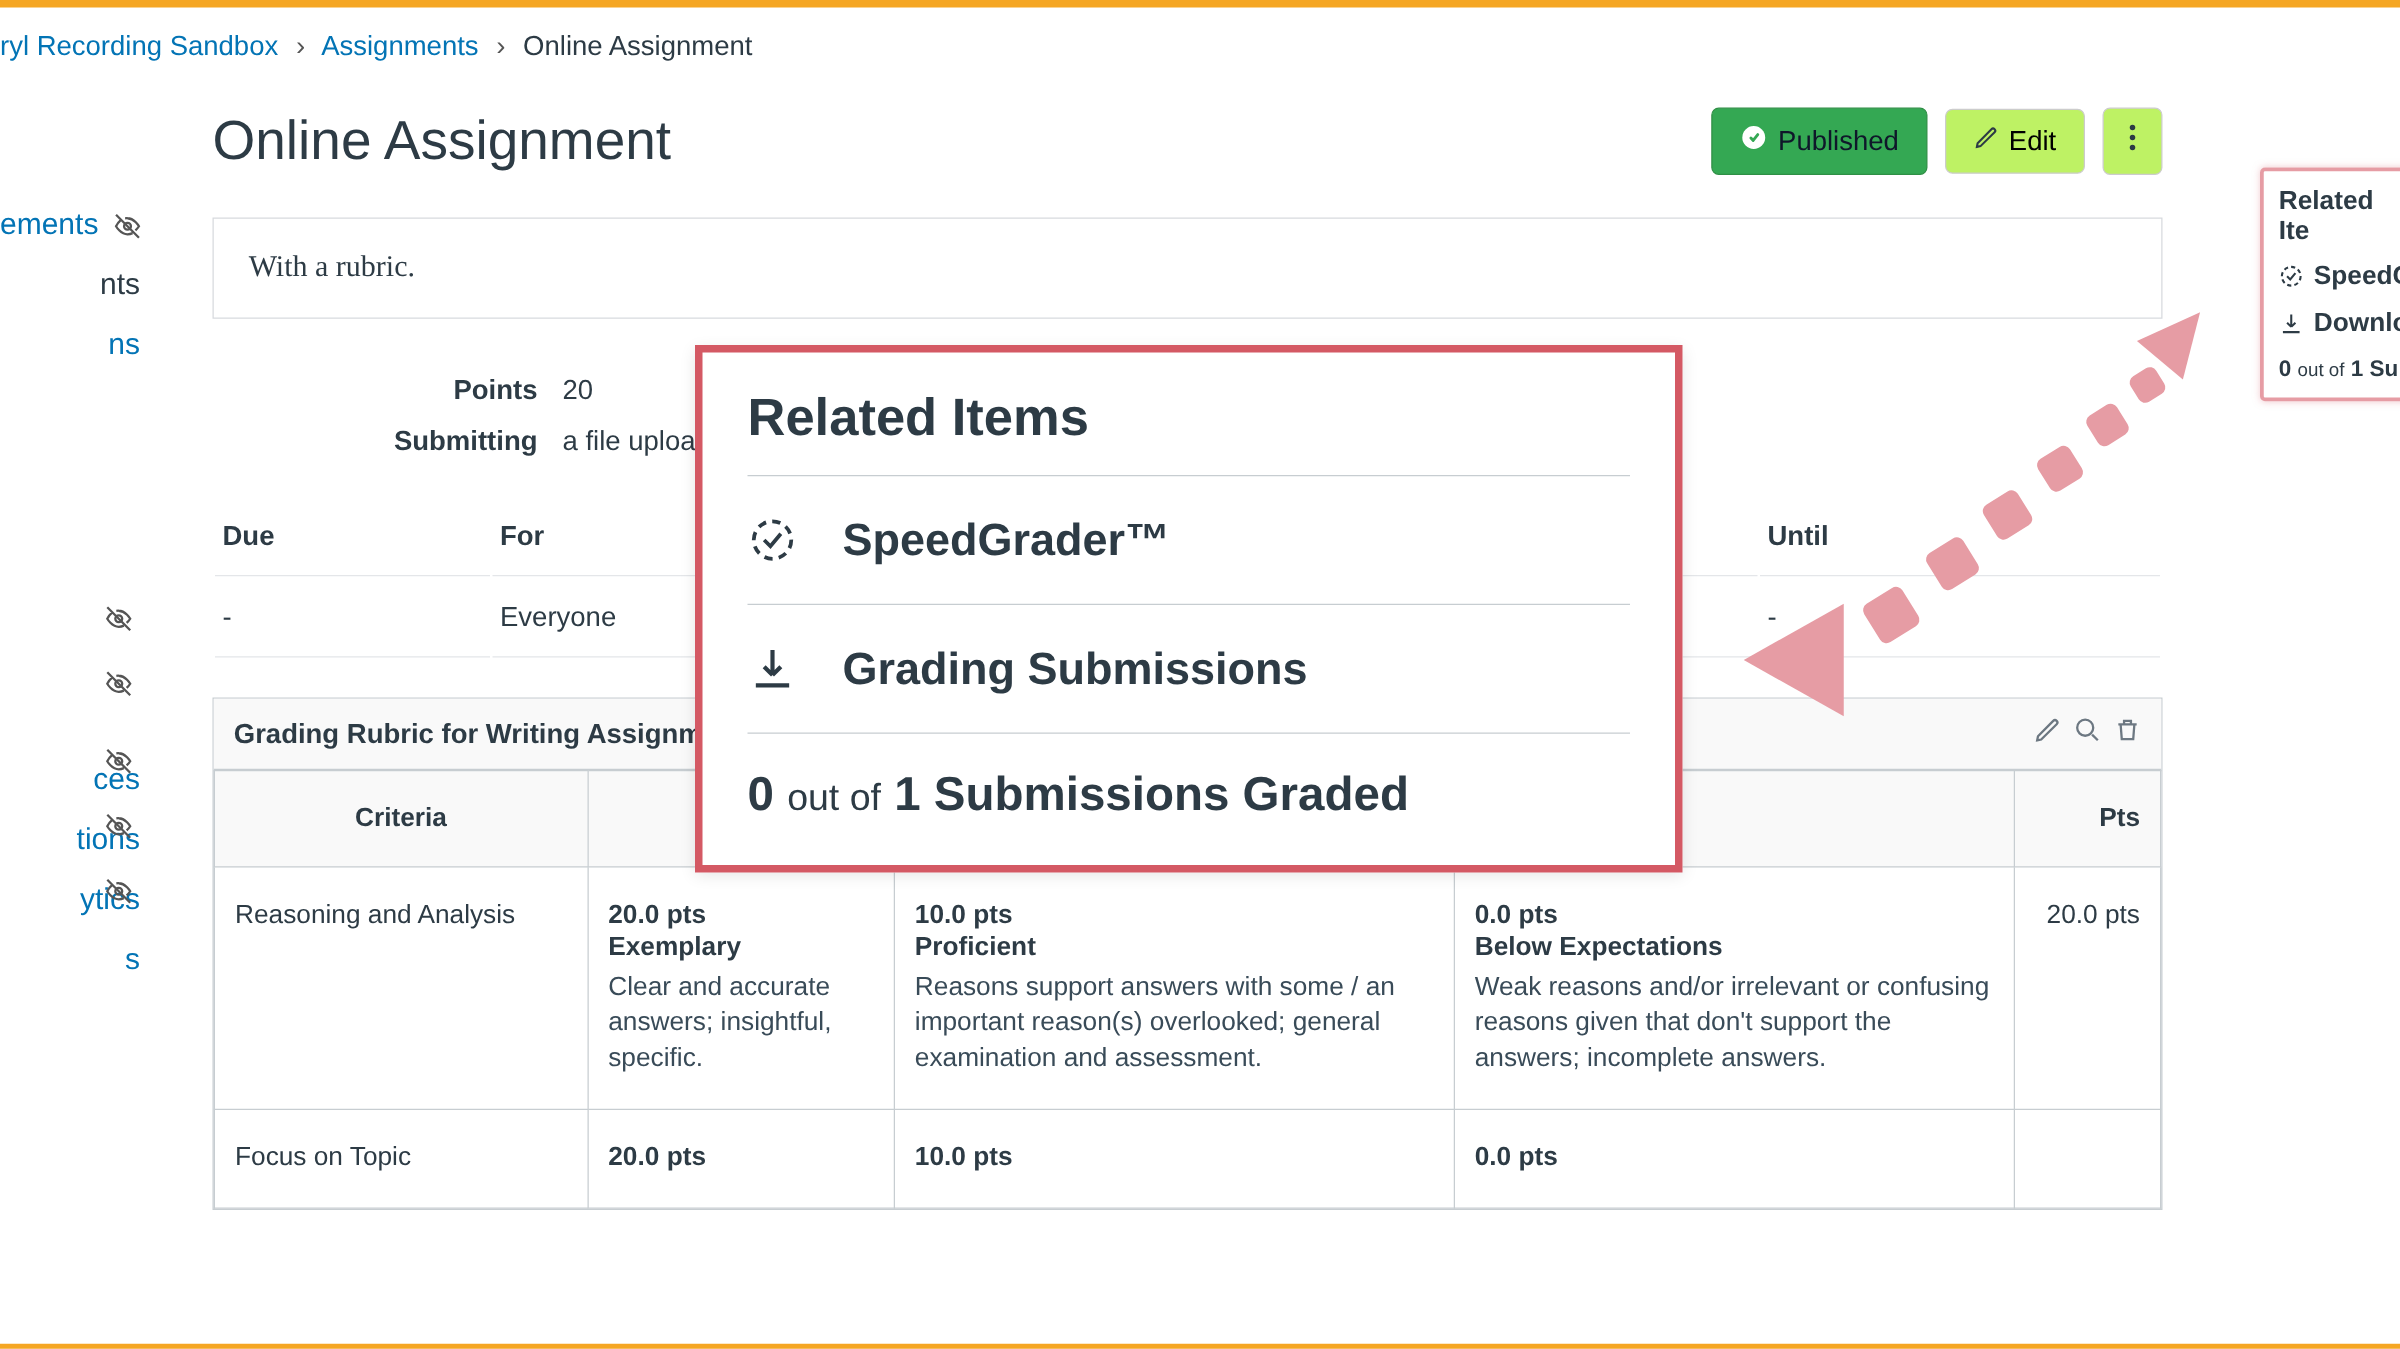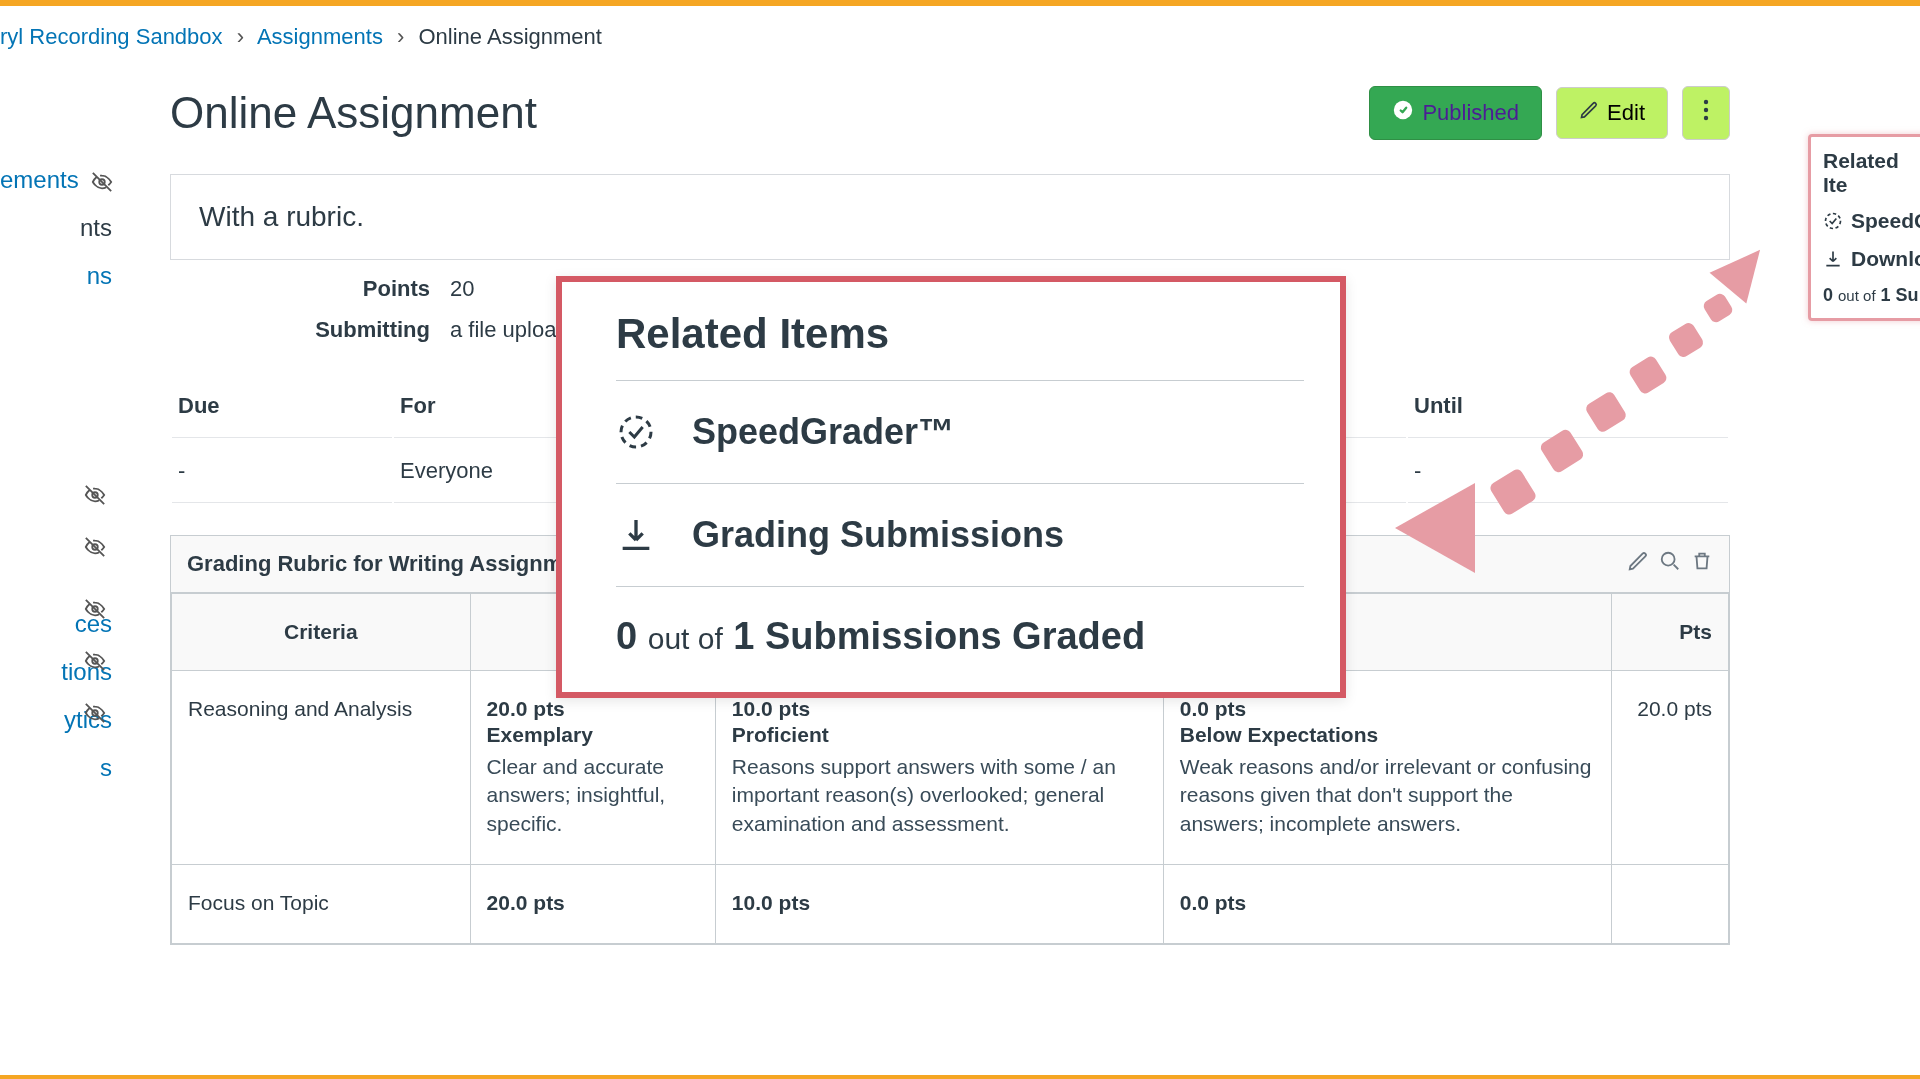--- a/index.html
+++ b/index.html
@@ -81,31 +81,32 @@
     display: inline-flex;
     align-items: center;
     gap: 8px;
     padding: 12px 22px;
     border-radius: 6px;
     font-size: 22px;
     border: 1px solid #ccc;
     background: #bef264;
     cursor: pointer;
   }
-  .btn-green { background:#34a853; color:#4c1d95; border-color:#2f8f45; }
+  .btn-green { background:#34a853; color:#0f172a; border-color:#2f8f45; }
   .btn-green .check-circle svg { width:22px; height:22px; }
   .btn-kebab { width: 48px; justify-content:center; }
 
   
   .desc-box {
     border: 1px solid #d7dade;
     padding: 26px 28px;
-    font-size: 28px;
-    margin-bottom: 16px;
+    font-size: 24px;
+    margin-bottom: 44px;
     width: 100%;
+    font-family: Liberation Serif, serif;
   }
 
   
   .details { font-size: 22px; margin-left: 60px; margin-bottom: 30px; }
   .details .row { display:flex; gap: 20px; margin-bottom: 15px; }
   .details .label { width: 200px; text-align: right; font-weight: 700; }
   .details .val { }
 
   .due-table { width: 100%; font-size: 22px; }
   .due-table th, .due-table td {
@@ -162,21 +163,21 @@
 
   
   .callout {
     position: absolute;
     left: 556px;
     top: 270px;
     width: 790px;
     background: #fff;
     border: 6px solid #d45964;
     box-shadow: 0 3px 12px rgba(0,0,0,0.1);
-    padding: 28px 36px 18px 54px;
+    padding: 28px 36px 18px 36px;
     z-index: 50;
   }
   .callout h2 { font-size: 42px; font-weight:700; margin-bottom: 22px; }
   .callout hr { border:0; border-top:1px solid #c7cdd1; margin:0; }
   .callout .co-item {
     display:flex; align-items:center; gap:36px;
     padding: 30px 0;
     font-size: 36px; font-weight:700;
   }
   .callout .co-item svg { width:40px; height:40px; }

